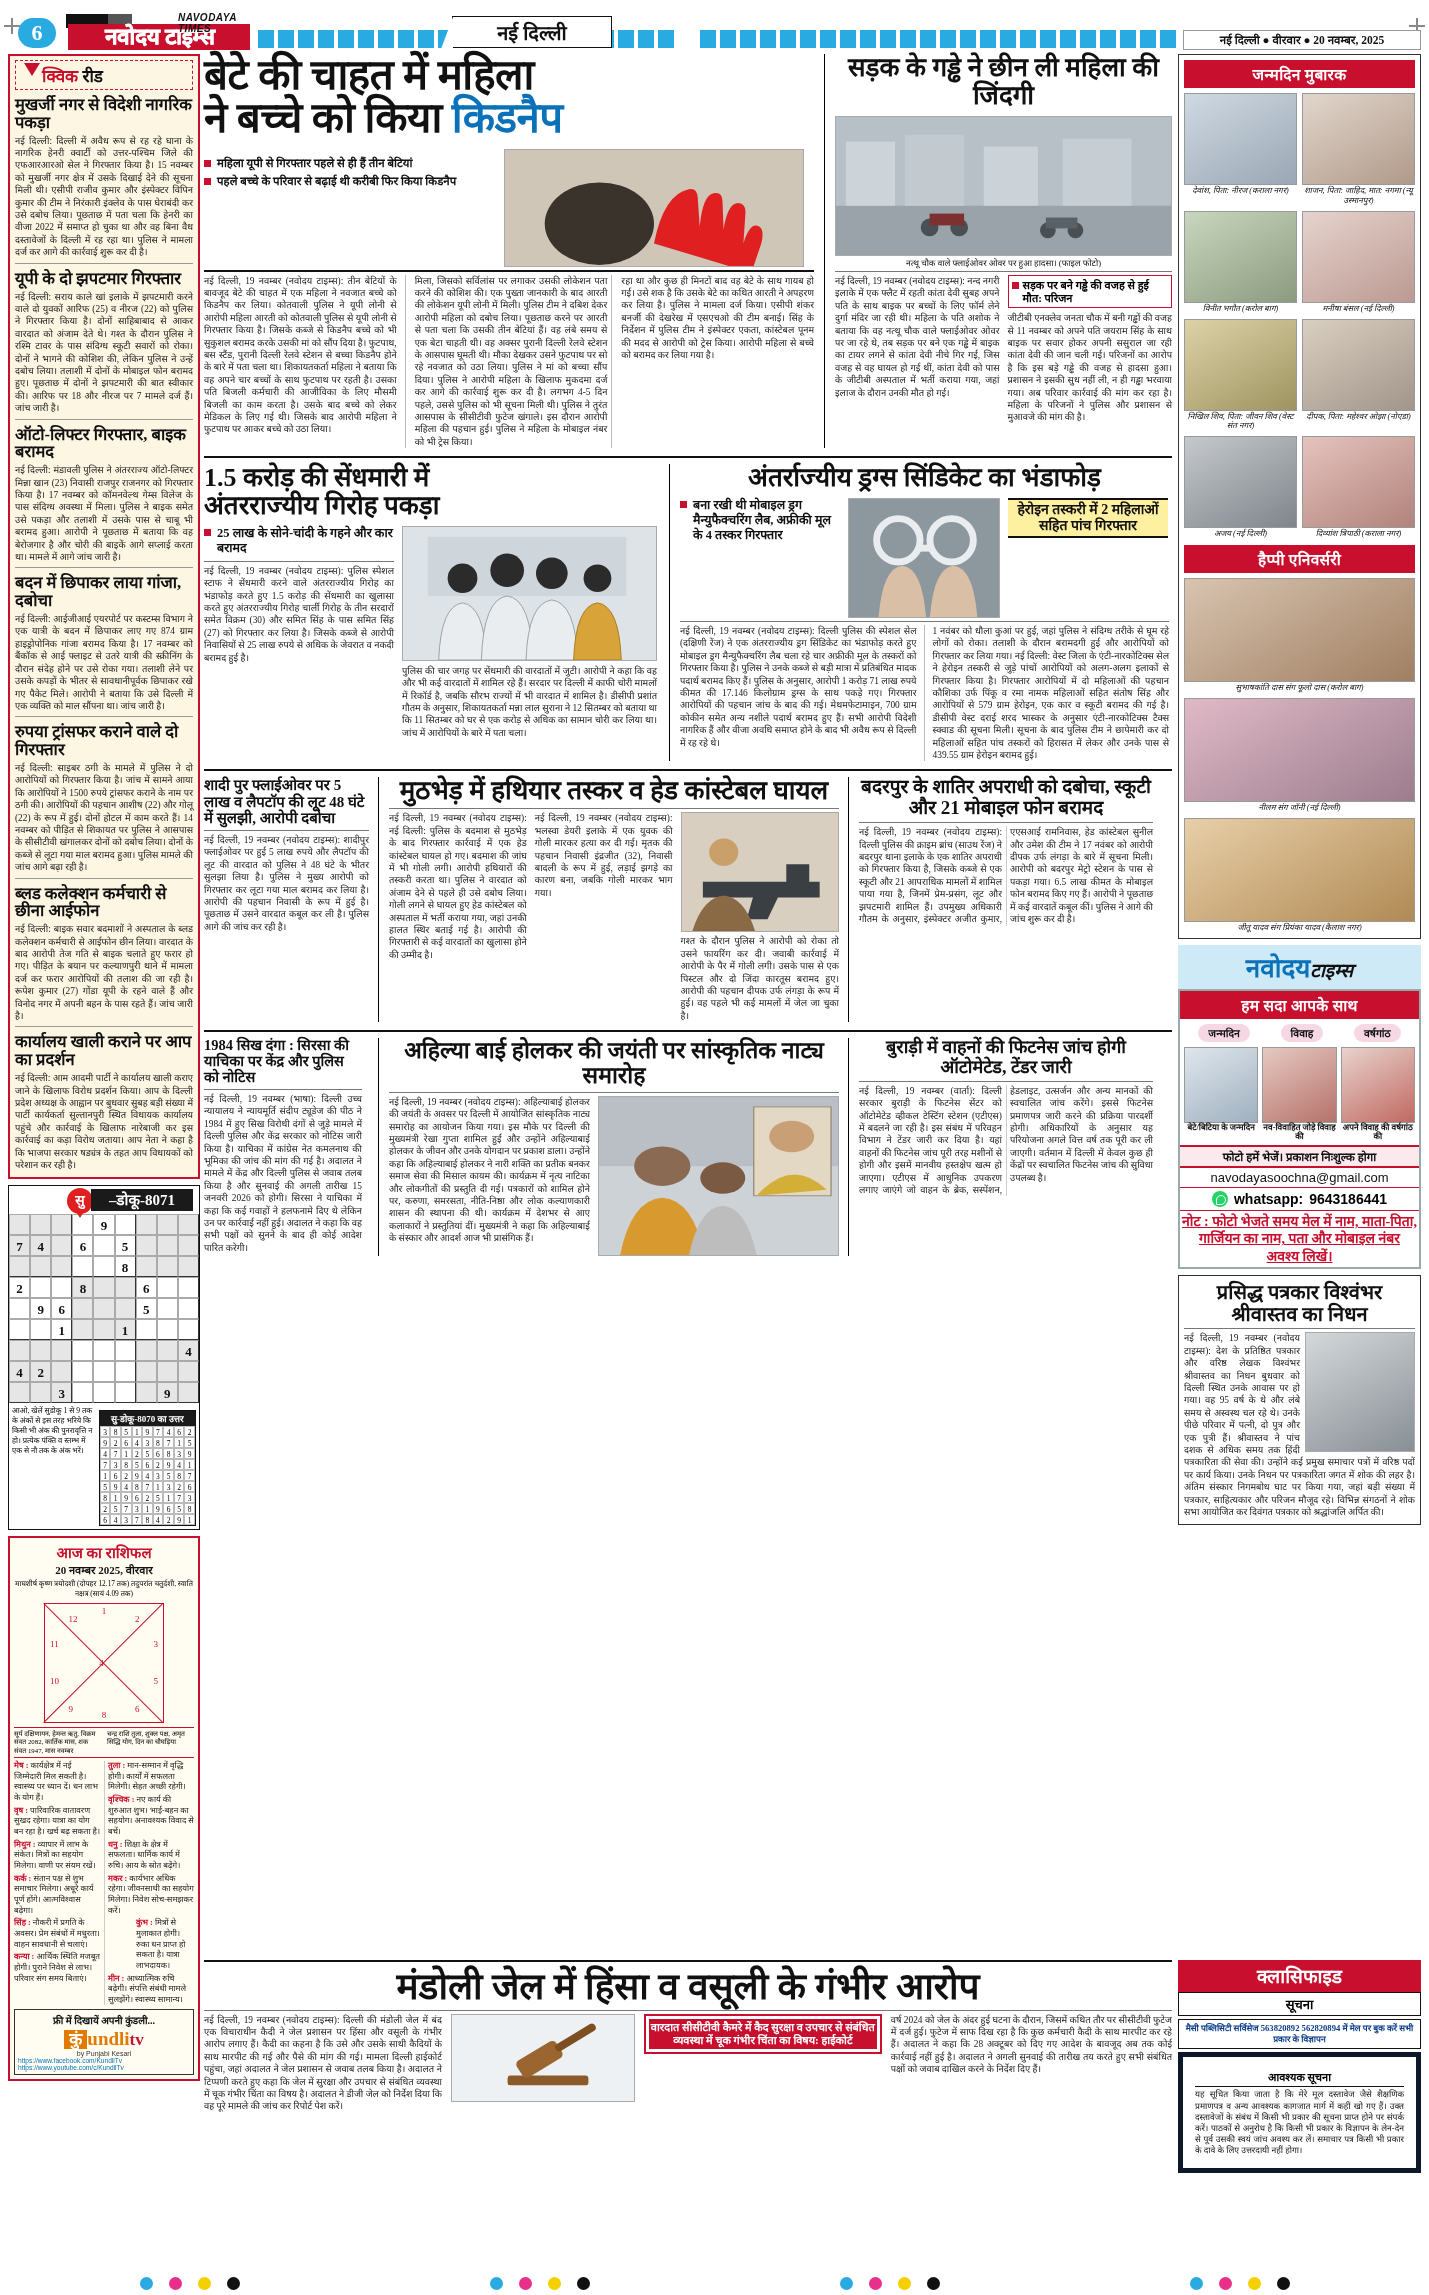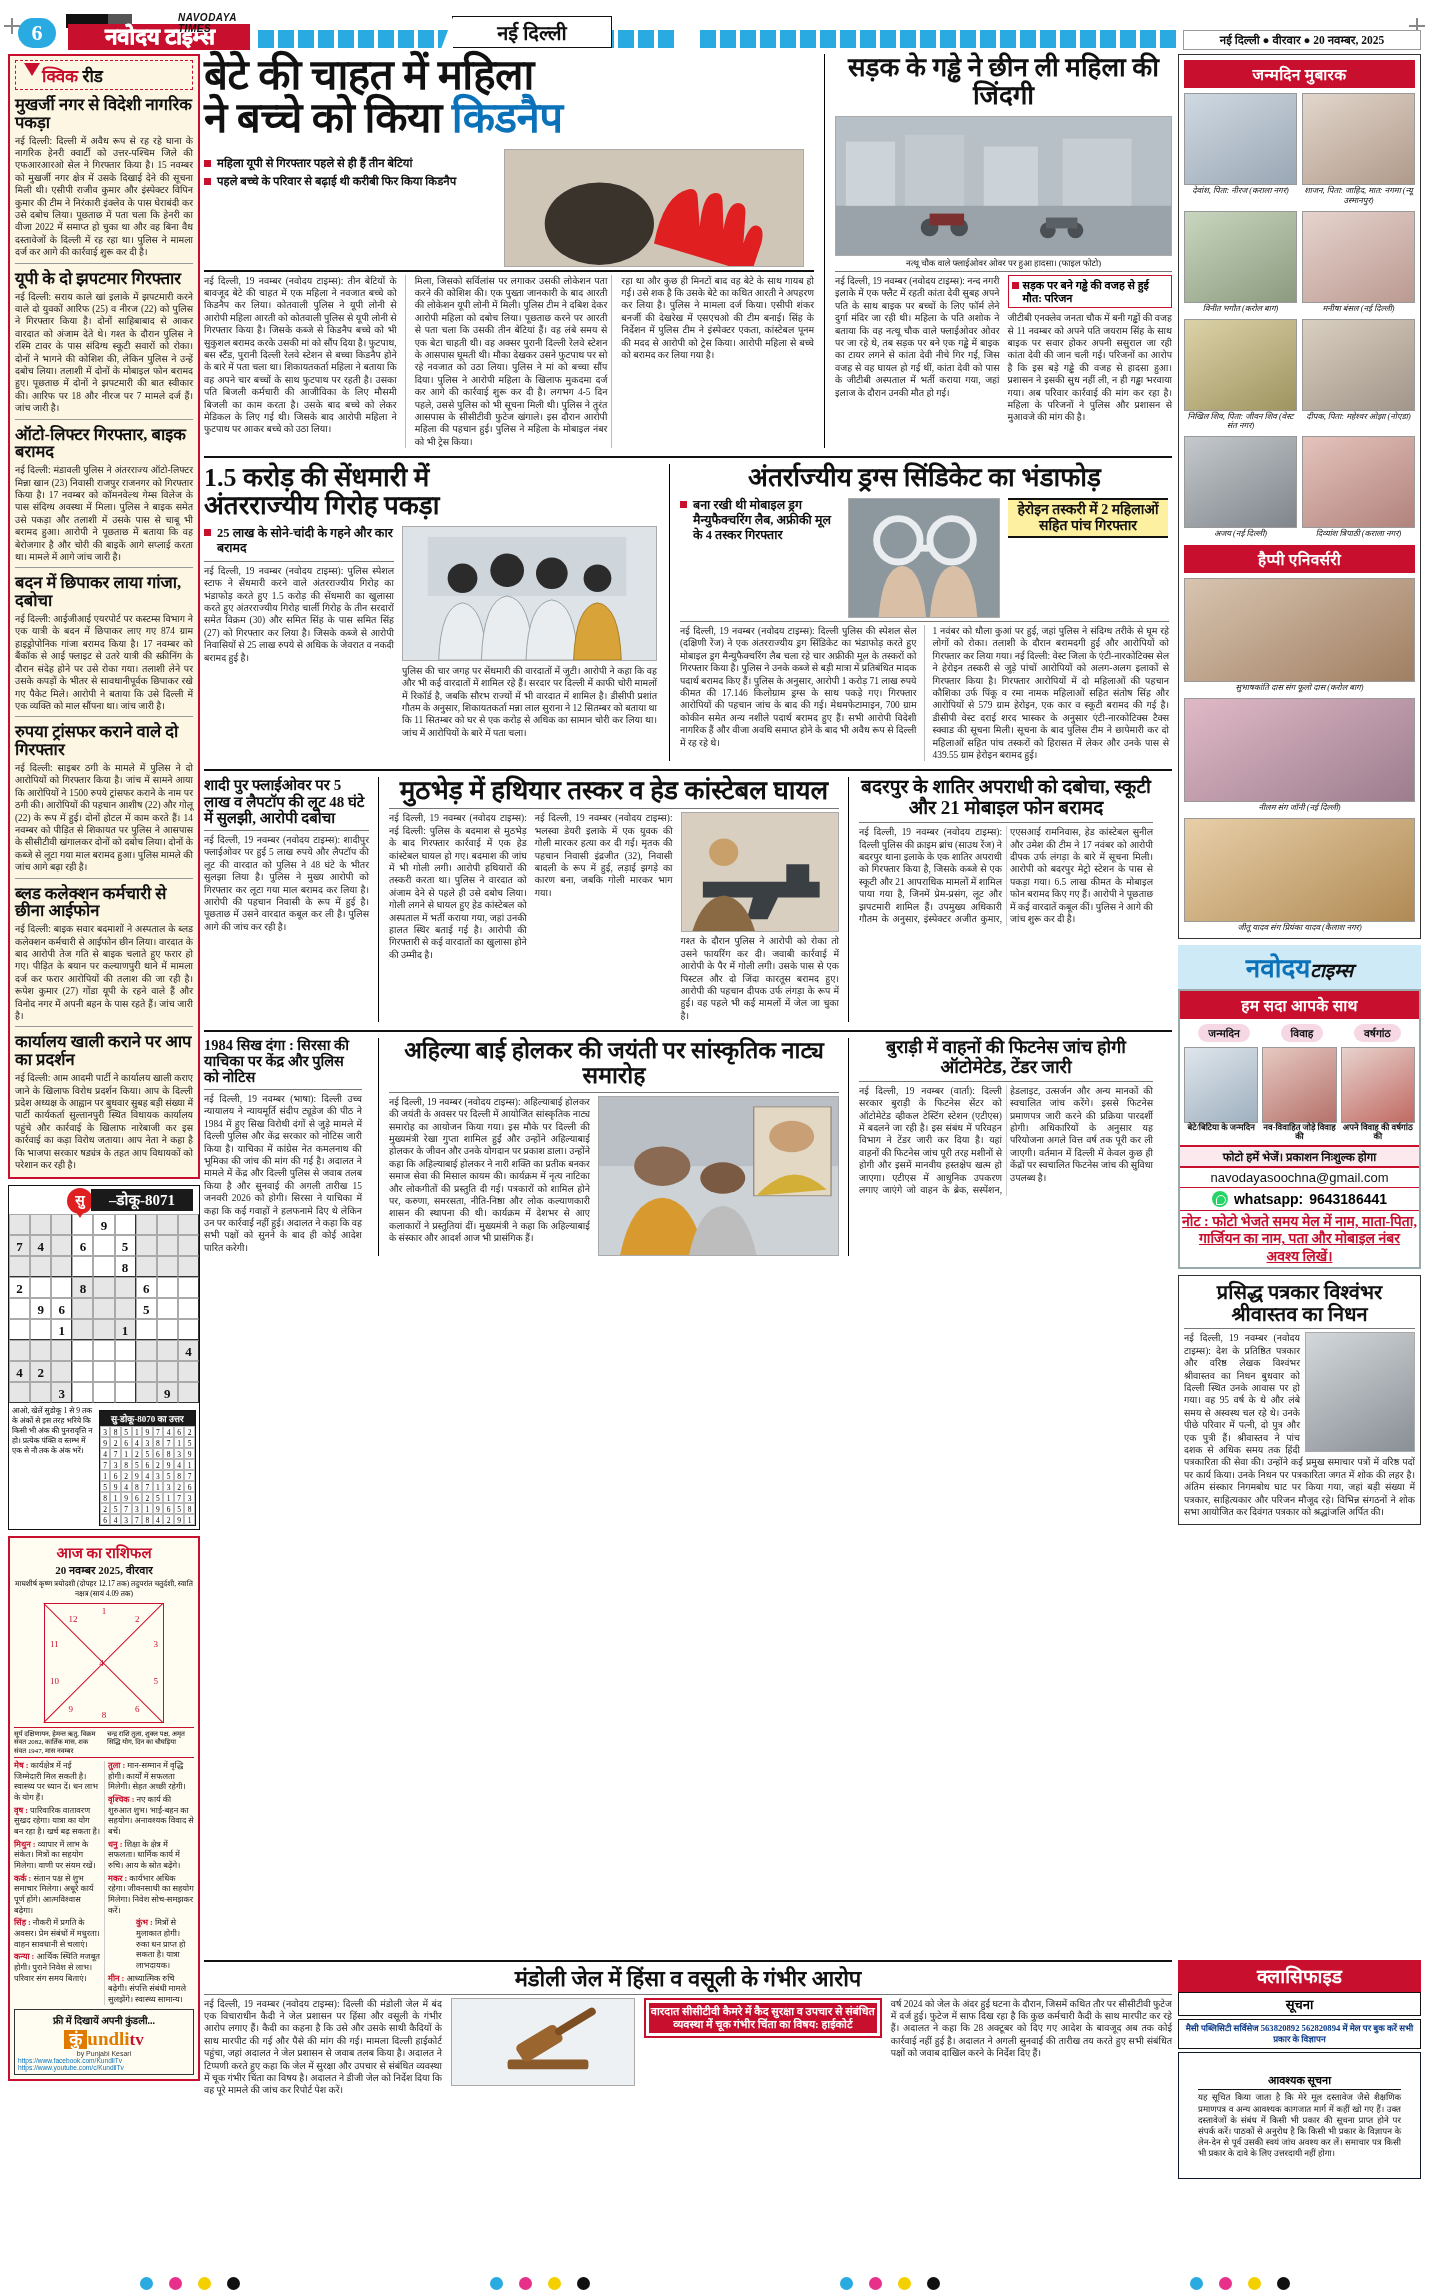--- a/index.html
+++ b/index.html
@@ -897,21 +897,21 @@
       <div class="body-s"><b>नई दिल्ली, 19 नवम्बर (नवोदय टाइम्स):</b> <span>देश के प्रतिष्ठित पत्रकार और वरिष्ठ लेखक विश्वंभर श्रीवास्तव का निधन बुधवार को दिल्ली स्थित उनके आवास पर हो गया। वह 95 वर्ष के थे और लंबे समय से अस्वस्थ चल रहे थे। उनके पीछे परिवार में पत्नी, दो पुत्र और एक पुत्री हैं।
 
 श्रीवास्तव ने पांच दशक से अधिक समय तक हिंदी पत्रकारिता की सेवा की। उन्होंने कई प्रमुख समाचार पत्रों में वरिष्ठ पदों पर कार्य किया। उनके निधन पर पत्रकारिता जगत में शोक की लहर है।
 
 अंतिम संस्कार निगमबोध घाट पर किया गया, जहां बड़ी संख्या में पत्रकार, साहित्यकार और परिजन मौजूद रहे। विभिन्न संगठनों ने शोक सभा आयोजित कर दिवंगत पत्रकार को श्रद्धांजलि अर्पित की।</span></div>
     </div>
   </div>
 
   <div style="position:absolute;left:204px;top:1960px;width:968px;">
     <div style="border-top:2px solid #111;margin-bottom:5px;"></div>
-    <h2 class="sec-h c" style="font-size:22px;">मंडोली जेल में हिंसा व वसूली के गंभीर आरोप</h2>
+    <h2 class="sec-h c" style="font-size:37px;">मंडोली जेल में हिंसा व वसूली के गंभीर आरोप</h2>
     <div class="hdr-line-thin"></div>
     <div style="display:flex;gap:9px;">
       <div style="flex:1.1;">
         <div class="body-s"><b>नई दिल्ली, 19 नवम्बर (नवोदय टाइम्स):</b> <span>दिल्ली की मंडोली जेल में बंद एक विचाराधीन कैदी ने जेल प्रशासन पर हिंसा और वसूली के गंभीर आरोप लगाए हैं। कैदी का कहना है कि उसे और उसके साथी कैदियों के साथ मारपीट की गई और पैसे की मांग की गई। मामला दिल्ली हाईकोर्ट पहुंचा, जहां अदालत ने जेल प्रशासन से जवाब तलब किया है।
 
 अदालत ने टिप्पणी करते हुए कहा कि जेल में सुरक्षा और उपचार से संबंधित व्यवस्था में चूक गंभीर चिंता का विषय है। अदालत ने डीजी जेल को निर्देश दिया कि वह पूरे मामले की जांच कर रिपोर्ट पेश करें।</span></div>
       </div>
       <div style="flex:0.85;">
         <div class="photo" style="height:88px;background:#e6eaed;">
           <svg width="100%" height="100%" viewBox="0 0 180 88" preserveAspectRatio="none">
@@ -936,21 +936,21 @@
       </div>
     </div>
   </div>
 
   <div style="position:absolute;left:1178px;top:1960px;width:243px;">
     <div class="class-hd">क्लासिफाइड</div>
     <div class="class-sub">सूचना</div>
     <div style="border:1px solid #111;padding:3px;margin-top:3px;">
       <div class="class-body" style="text-align:center;font-weight:bold;color:#0B3C8A;">मैसी पब्लिसिटी सर्विसेज 563820892 562820894 में मेल पर बुक करें सभी प्रकार के विज्ञापन</div>
     </div>
-    <div style="border:1px solid #0f172a;padding:19px;margin-top:3px;">
+    <div style="border:5px solid #0f172a;padding:12px;margin-top:3px;">
       <div style="text-align:center;font-size:11px;font-weight:bold;font-family:'Liberation Serif',serif;border-bottom:1px solid #111;padding-bottom:2px;margin-bottom:2px;">आवश्यक सूचना</div>
       <div class="class-body">यह सूचित किया जाता है कि मेरे मूल दस्तावेज जैसे शैक्षणिक प्रमाणपत्र व अन्य आवश्यक कागजात मार्ग में कहीं खो गए हैं। उक्त दस्तावेजों के संबंध में किसी भी प्रकार की सूचना प्राप्त होने पर संपर्क करें। पाठकों से अनुरोध है कि किसी भी प्रकार के विज्ञापन के लेन-देन से पूर्व उसकी स्वयं जांच अवश्य कर लें। समाचार पत्र किसी भी प्रकार के दावे के लिए उत्तरदायी नहीं होगा।</div>
     </div>
   </div>
 
   <div class="bottom-strip">
     <span style="background:#29ABE2;margin-left:140px;"></span>
     <span style="background:#E8308A;"></span>
     <span style="background:#F5D000;"></span>
     <span style="background:#111;"></span>

